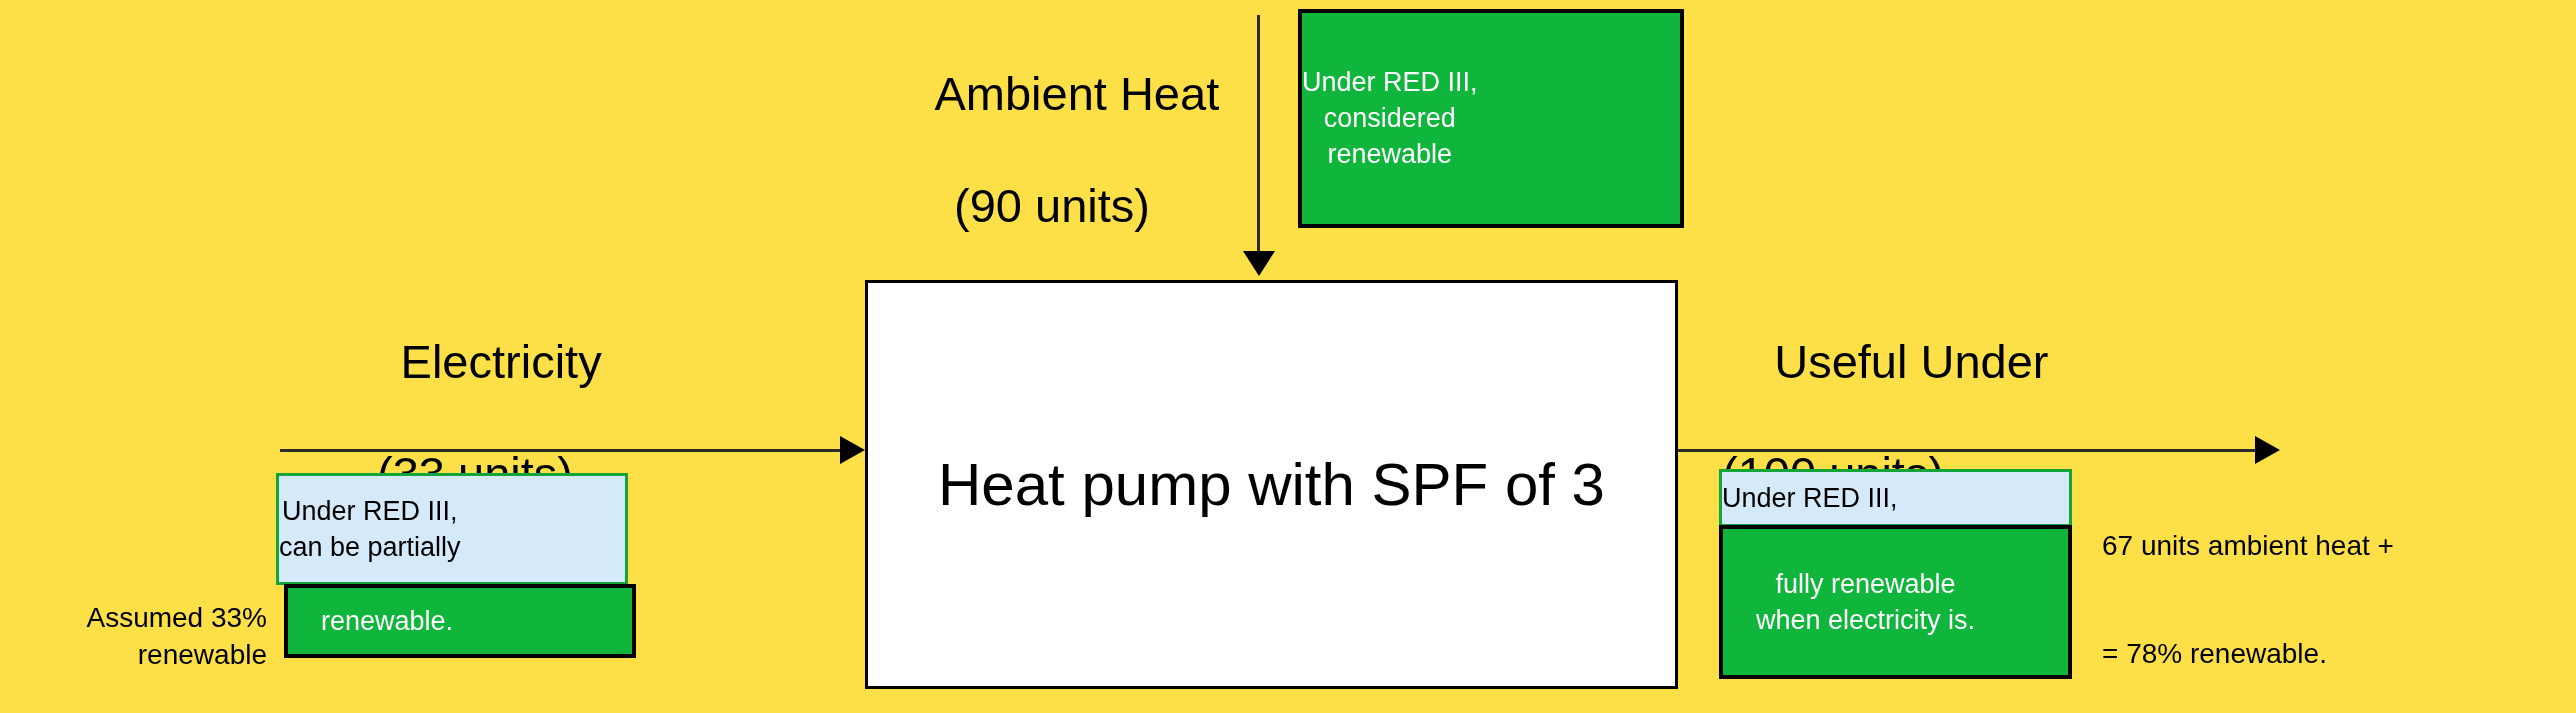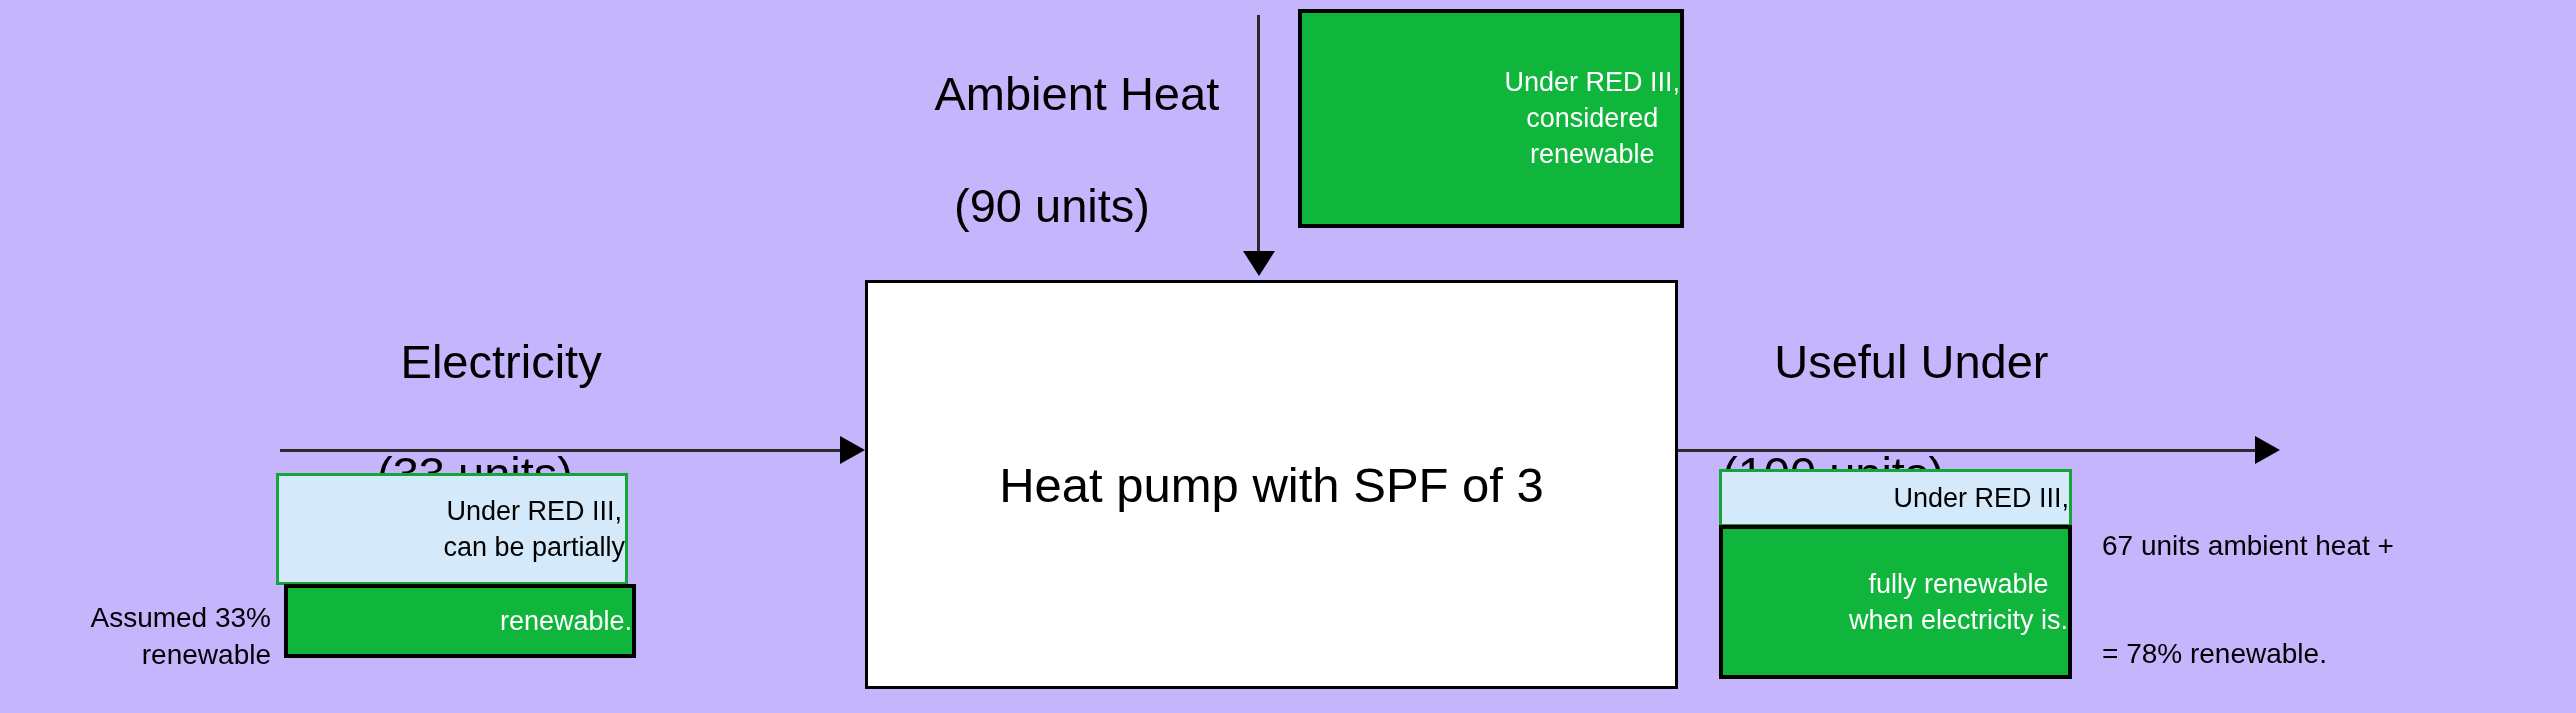--- a/index.html
+++ b/index.html
@@ -4,21 +4,21 @@
 <style>
   html, body {
     margin: 0;
     padding: 0;
     background: #ffffff;
   }
   #canvas {
     position: relative;
     width: 2576px;
     height: 713px;
-    background: #c4b5fd;
+    background: #fde047;
     overflow: hidden;
     font-family: "Liberation Sans", sans-serif;
     color: #000000;
   }
 
   
   .abs { position: absolute; }
 
   
   .flow-label {
@@ -36,21 +36,21 @@
     width: 813px;
     height: 409px;
     border: 3.4px solid #000000;
     background: #ffffff;
     box-sizing: border-box;
     display: flex;
     align-items: center;
     justify-content: center;
   }
   #process-box-label {
-    font-size: 49px;
+    font-size: 60px;
     color: #000;
     text-align: center;
   }
 
   
   .arrow-line-h {
     height: 0;
     border-top: 3.4px solid #2b2b2b;
   }
   .arrow-head-right {
@@ -68,21 +68,21 @@
     border-left: 16px solid transparent;
     border-right: 16px solid transparent;
     border-top: 25.4px solid #000000;
   }
 
   
   .callout {
     box-sizing: border-box;
     display: flex;
     align-items: center;
-    justify-content: flex-end;
+    justify-content: flex-start;
     text-align: center;
   }
   .callout-green-solid {
     background: #10B63C;
     border: 4.2px solid #000000;
     color: #ffffff;
   }
   .callout-blue {
     background: #D4EAFA;
     border: 3.4px solid #13A538;
@@ -138,21 +138,21 @@
   <div class="abs arrow-head-right" style="left:840px; top:436px;"></div>
 
   <div class="abs callout callout-blue" style="left:276px; top:473px; width:352px; height:112px;">
     <span class="callout-text">Under RED III,
 can be partially</span>
   </div>
   <div class="abs callout callout-green-bordered" style="left:284px; top:584px; width:352px; height:74px;">
     <span class="callout-text">renewable.</span>
   </div>
 
-  <div class="abs note note-right" style="left:12px; top:562px; width:259px;">
+  <div class="abs note note-right" style="left:0px; top:562px; width:259px;padding-left:8px;">
     <span>Assumed 33%
 renewable</span>
   </div>
 
   <div class="abs" id="process-box">
     <span id="process-box-label">Heat pump with SPF of 3</span>
   </div>
 
   <div class="abs flow-label" style="left:1722px; top:278px; width:373px; text-align:left;">
     <span class="l1">Useful Under</span>

